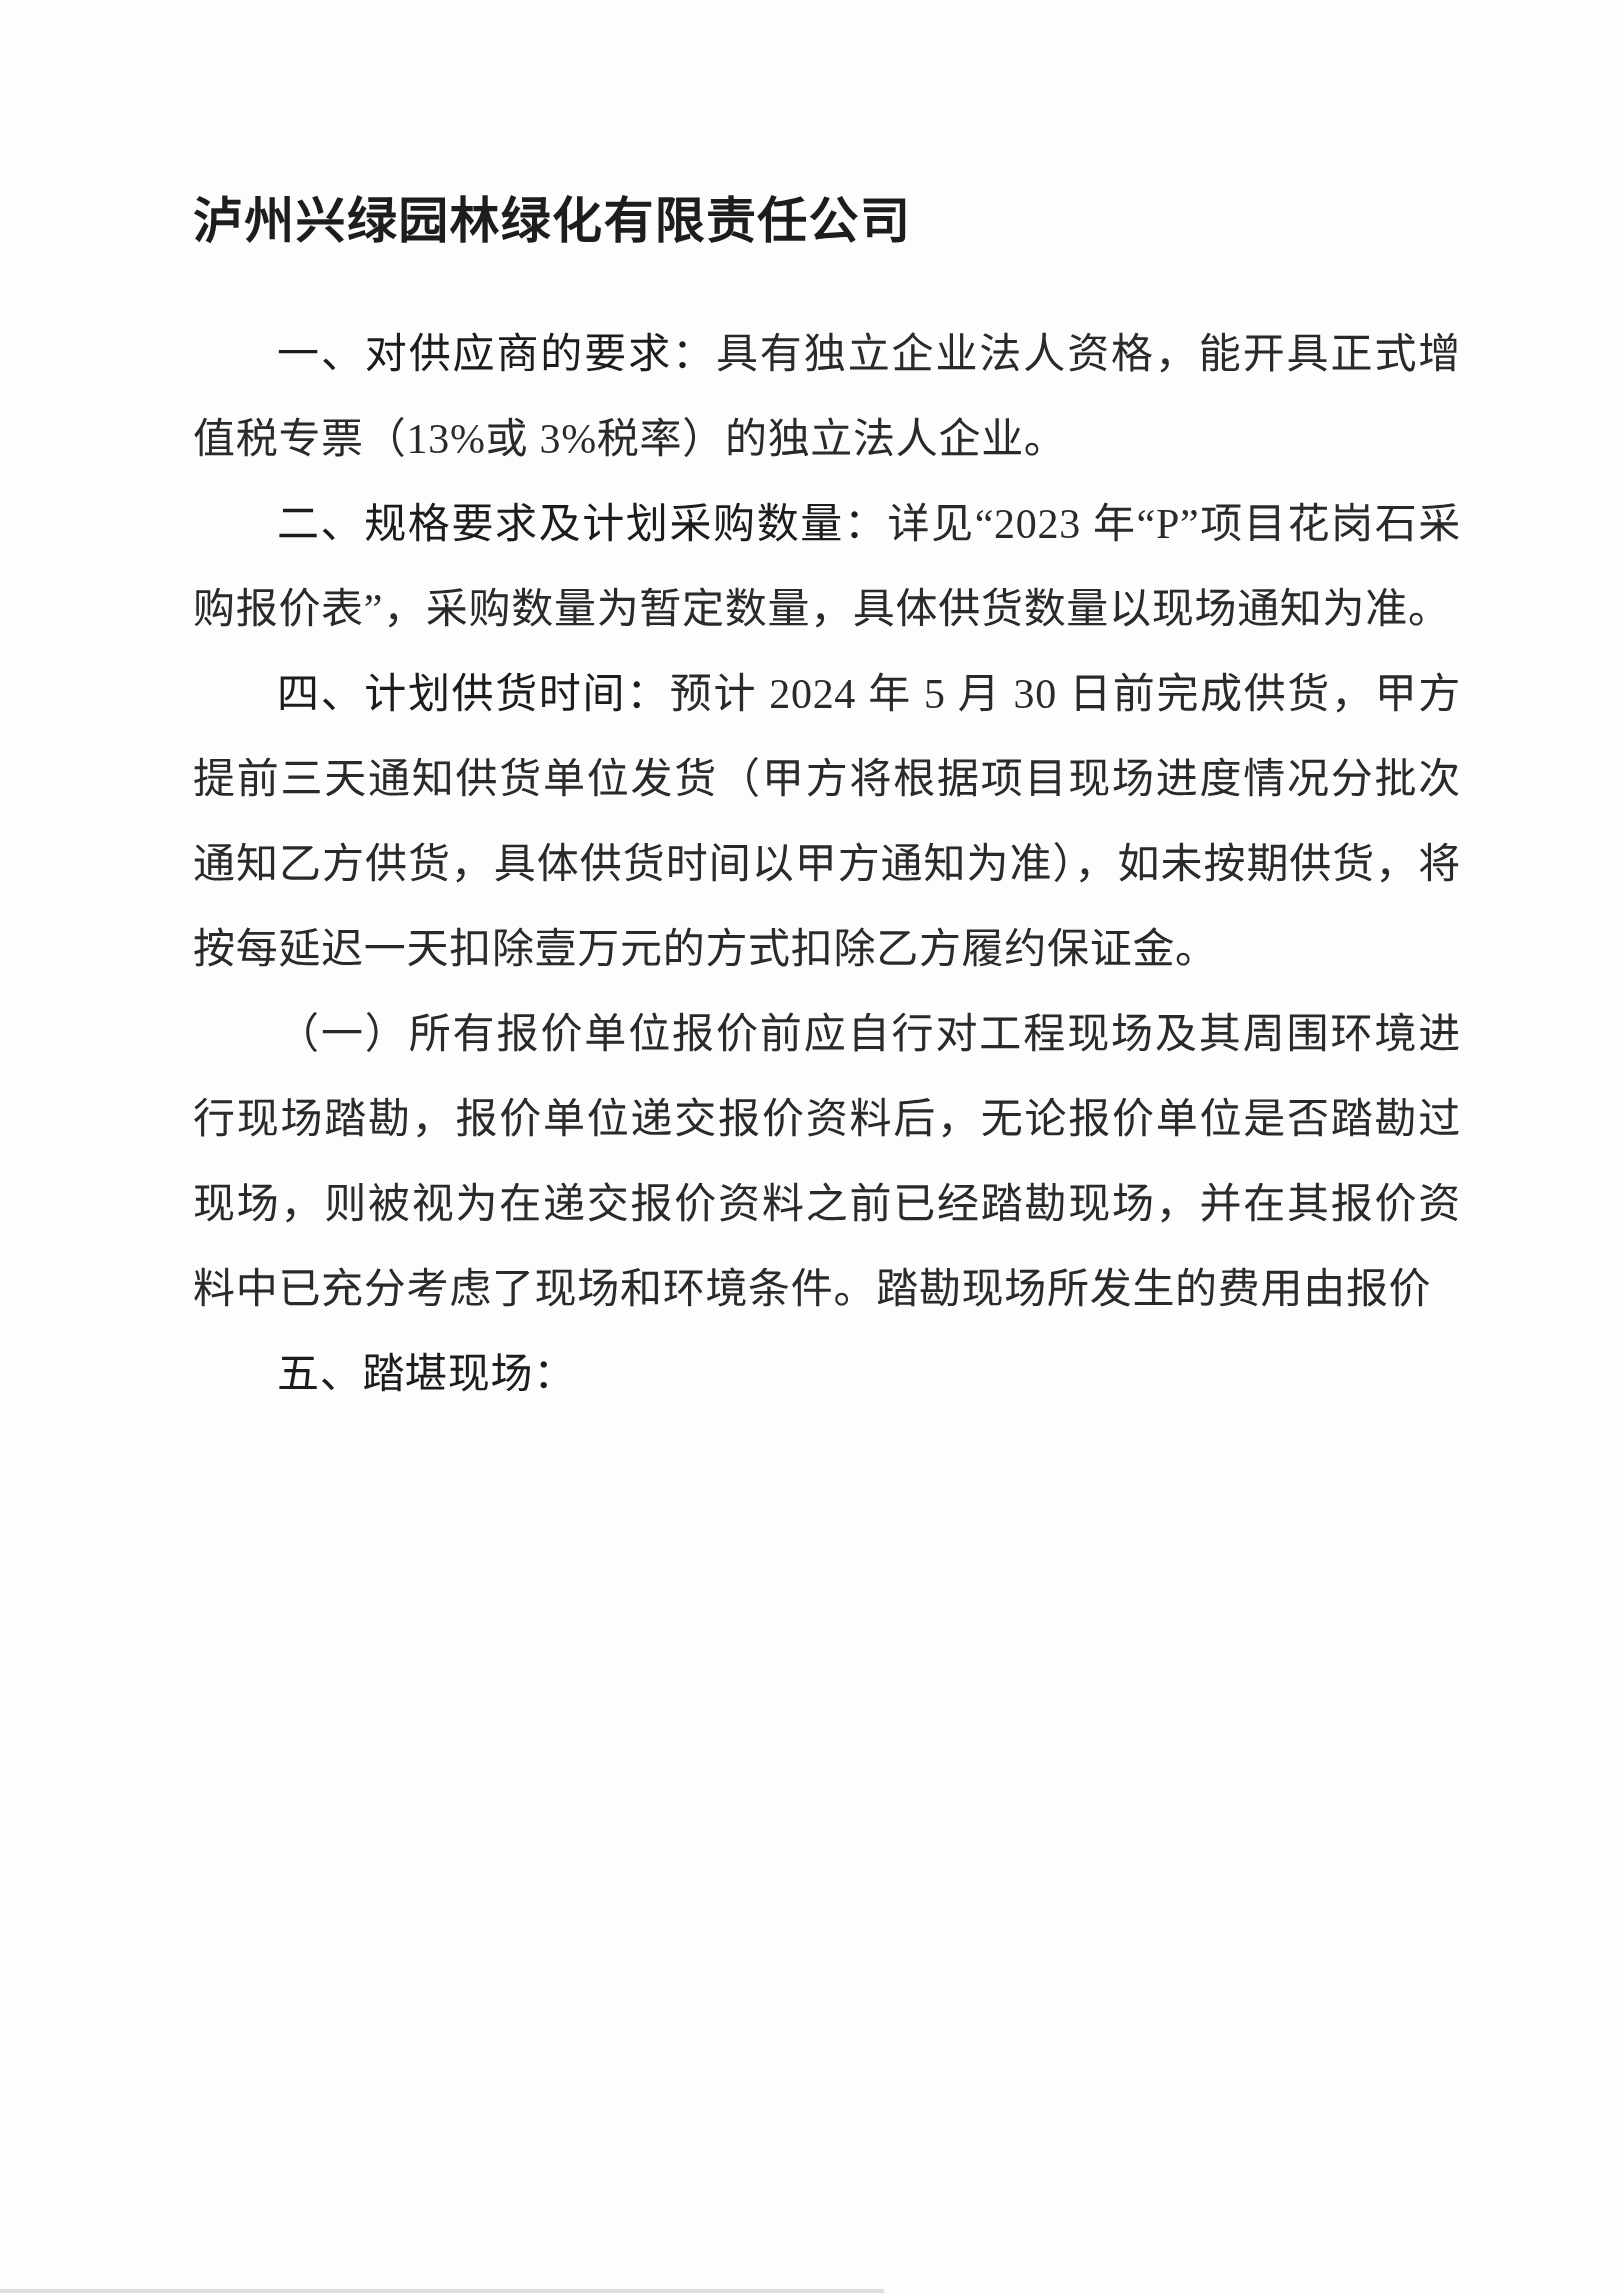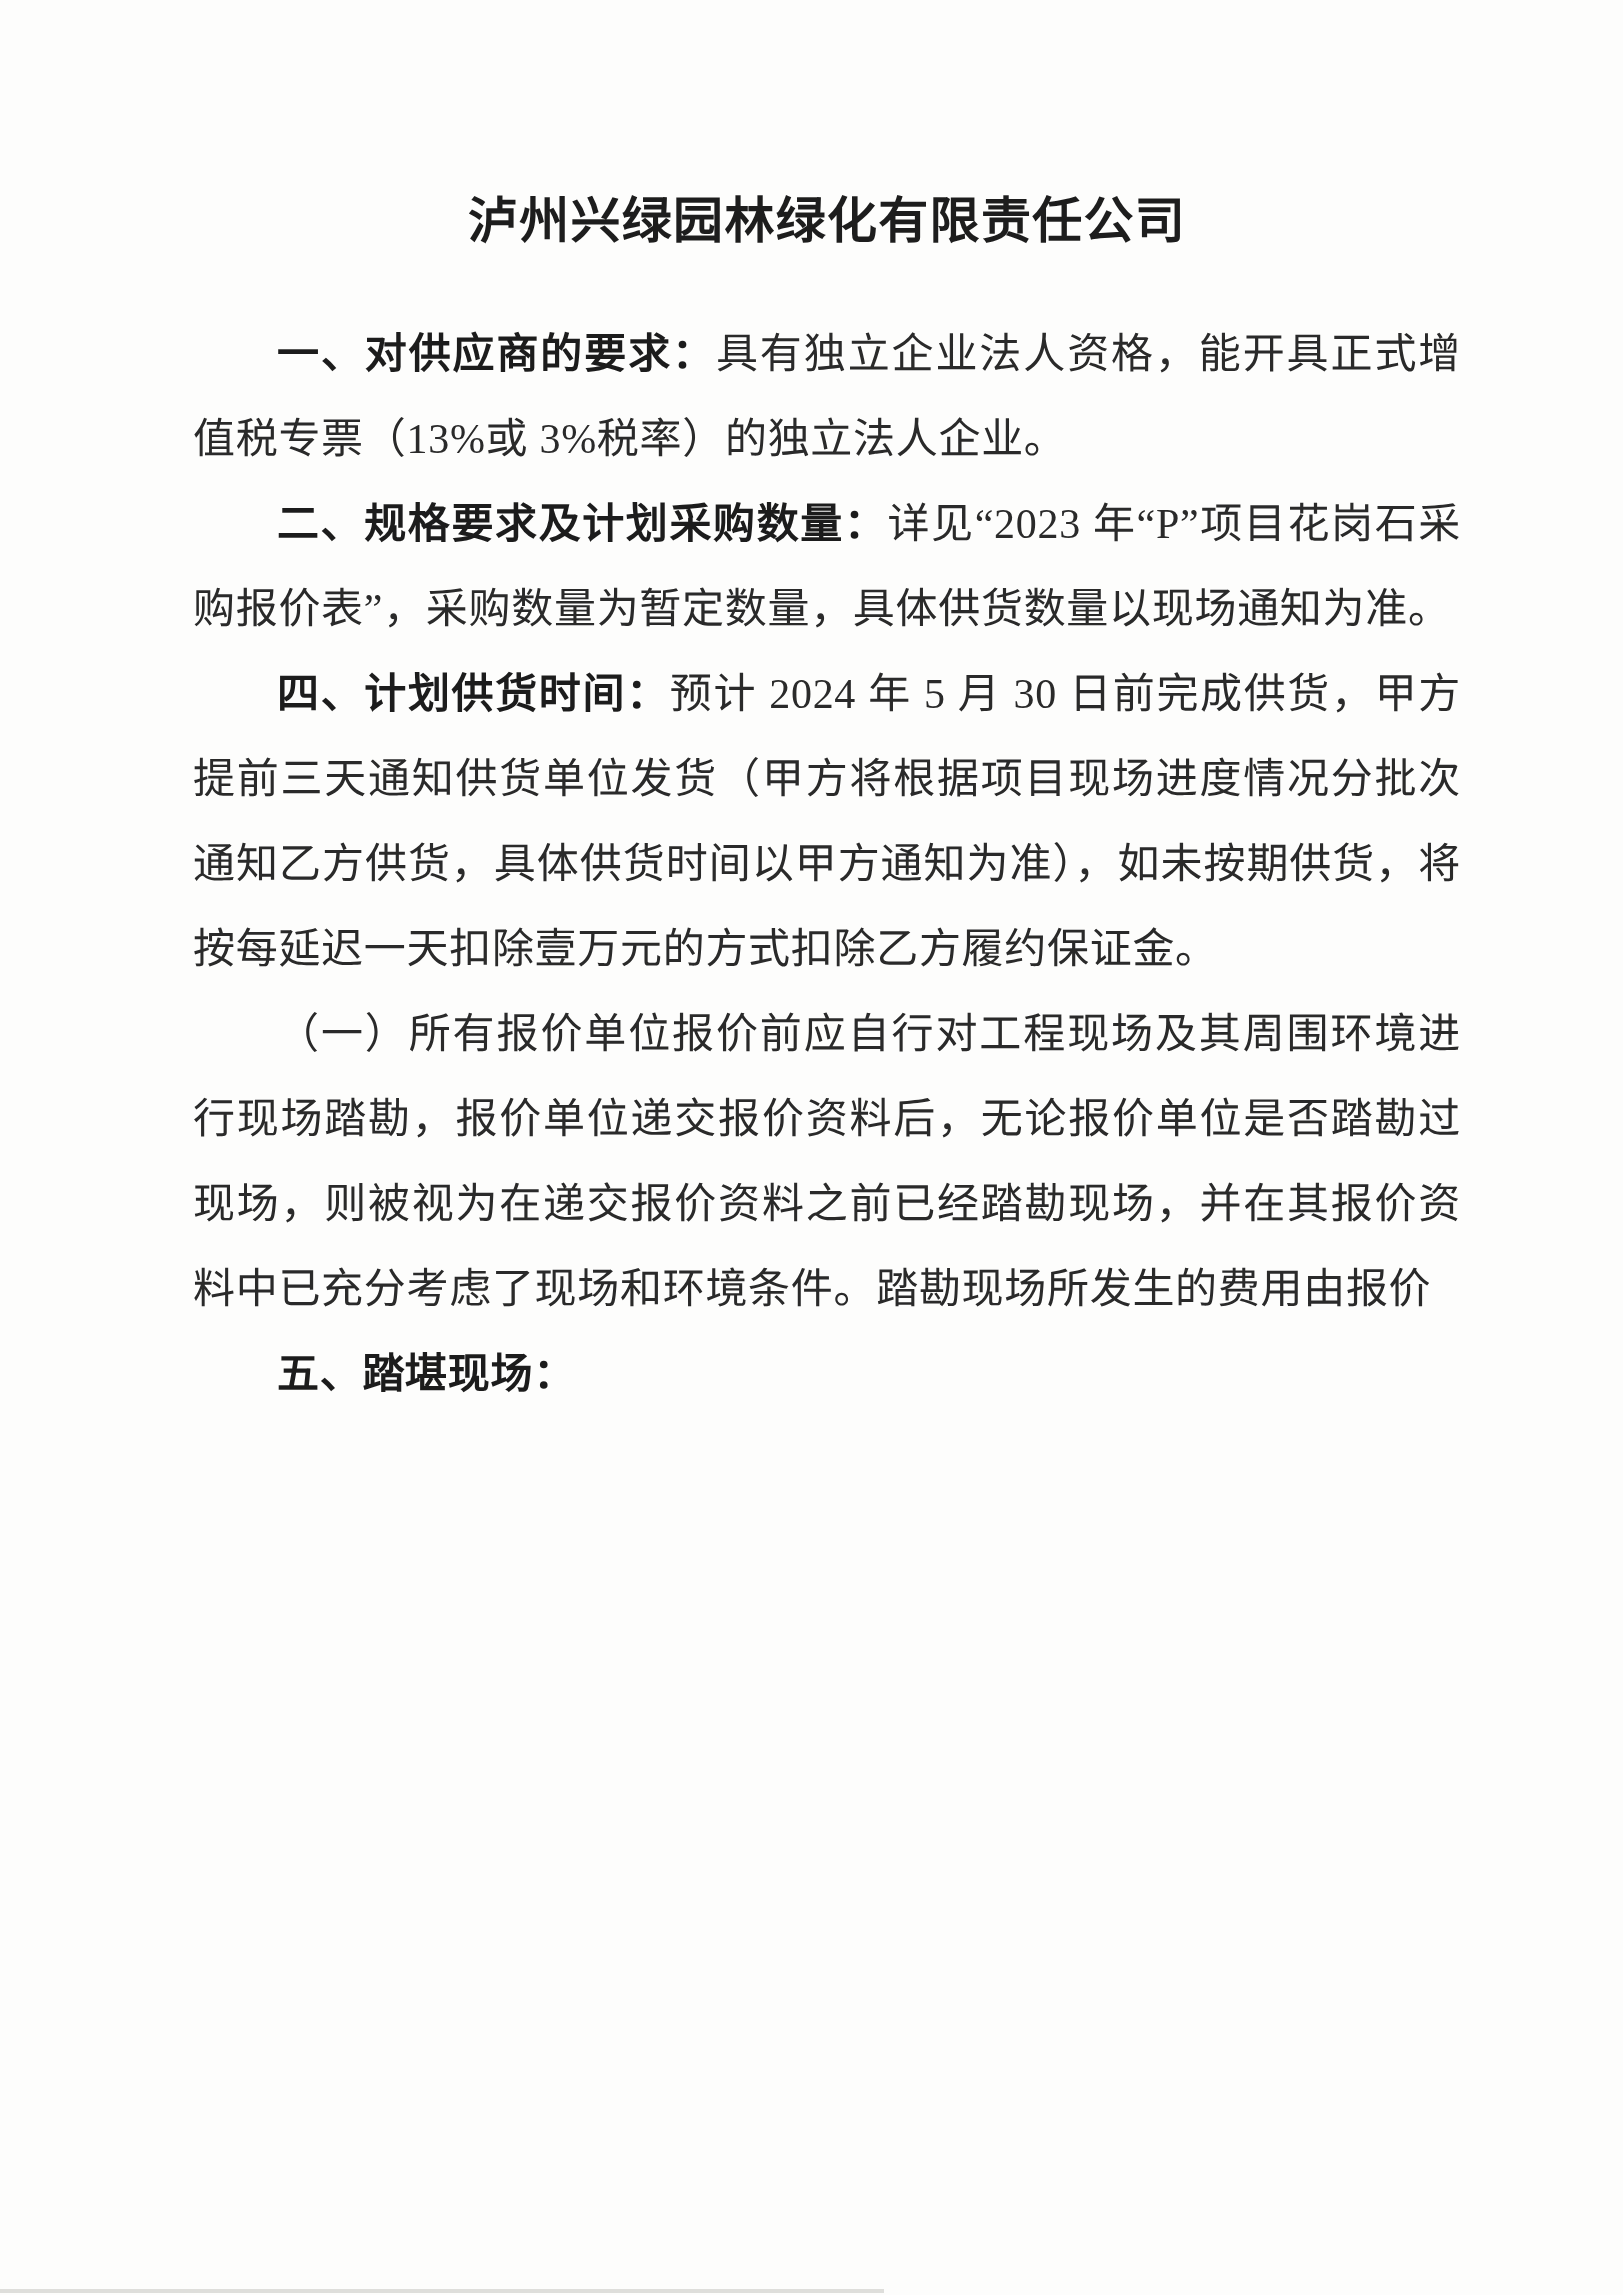--- a/index.html
+++ b/index.html
@@ -16,40 +16,40 @@
     background: #fdfdfc;
     padding: 172px 162px 0 193px;
     color: #262626;
     font-family: "Liberation Serif", serif;
     overflow: hidden;
   }
   .title-block h1 {
     margin: 0;
     font-size: 50px;
     line-height: 98px;
-    text-align: center;
+    text-align: left;
     font-weight: 700;
     color: #1d1d1d;
     letter-spacing: 1.3px;
   }
   .body-text {
     margin-top: 42px;
     font-size: 42px;
     line-height: 85px;
     text-align: justify;
     letter-spacing: 0.7px;
     color: #2a2a2a;
   }
   .body-text p {
     margin: 0;
     padding: 0;
     text-indent: 2em;
   }
   .lead {
-    font-weight: 700;
+    font-weight: 400;
     color: #1c1c1c;
   }
   .scan-edge {
     position: absolute;
     left: 0;
     bottom: 2px;
     width: 884px;
     height: 3.9px;
     background: #dededb;
   }

